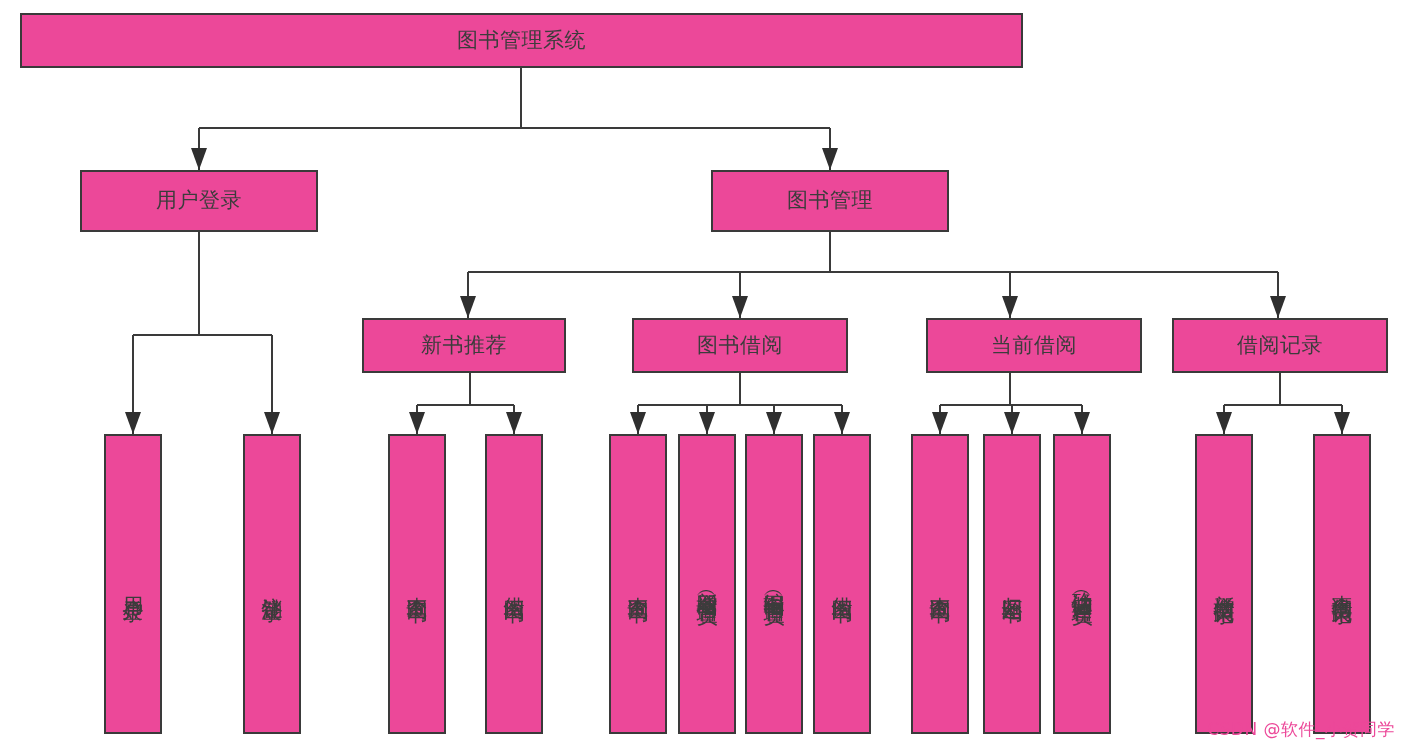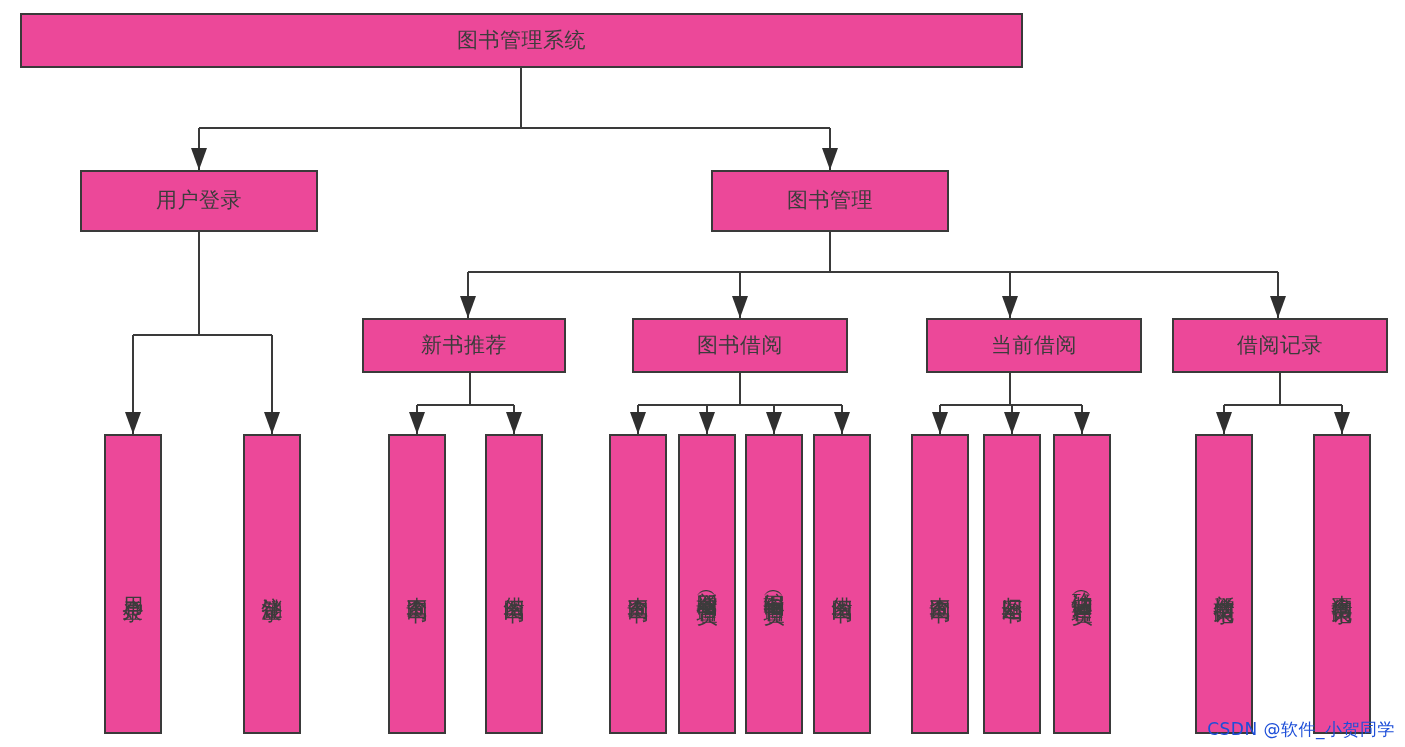--- a/index.html
+++ b/index.html
@@ -56,21 +56,21 @@
     writing-mode: vertical-rl;
     text-orientation: upright;
     display: block;
     white-space: nowrap;
   }
   .watermark {
     position: absolute;
     right: 10px;
     bottom: 6px;
     font-size: 17px;
-    color: #1d4ed8;
+    color: #ec4899;
     letter-spacing: 0.5px;
     z-index: 3;
     white-space: nowrap;
   }
 </style>
 </head>
 <body>
 
 <div id="canvas">
 

